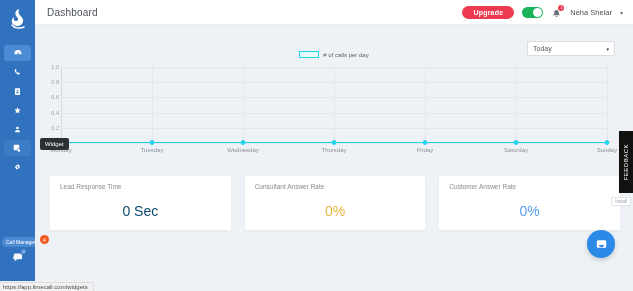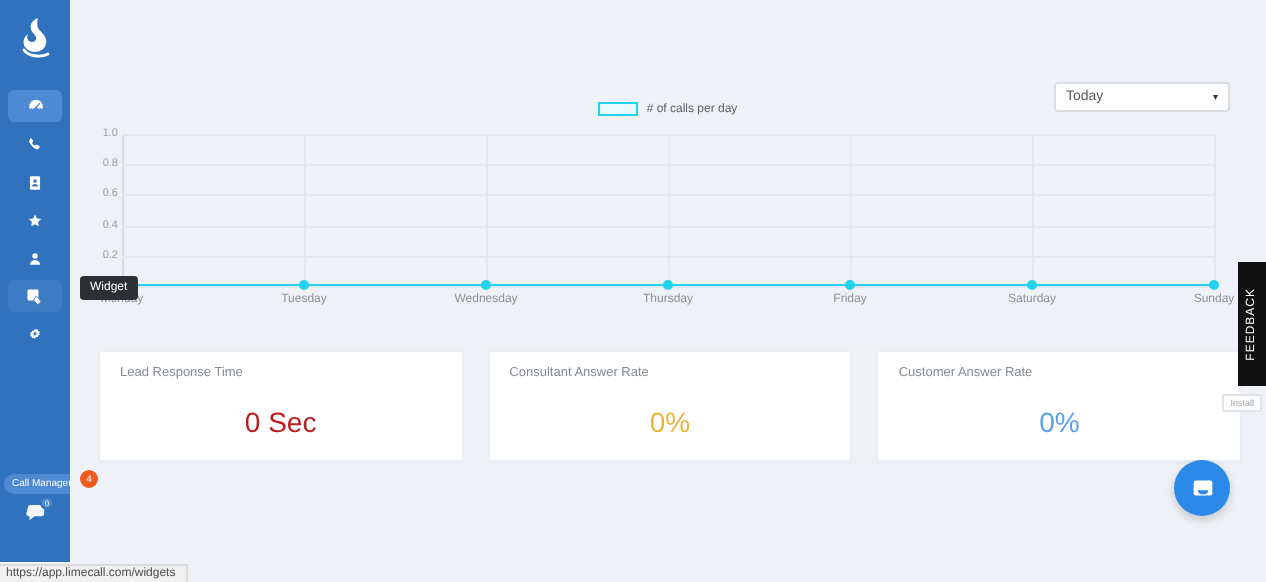--- a/index.html
+++ b/index.html
@@ -157,21 +157,21 @@
     flex: 1; height: 56px; background: #fff;
     border: 1px solid #eceff2; border-radius: 2px;
     padding: 7px 10px;
     box-shadow: 0 1px 1px rgba(0,0,0,.03);
   }
   .card-title { font-size: 6.5px; color: #858b92; }
   .card-value {
     margin-top: 13px; text-align: center;
     font-size: 14px; font-weight: 400;
   }
-  .v-green { color: #b91c1c; }
+  .v-green { color: #0c4a6e; }
   .v-amber { color: #e8b53c; }
   .v-blue  { color: #5aa0ef; }
   .v-blue2 { color: #6f9fe8; }
   .gs-badge {
     position: absolute; right: -4px; top: -4px;
     width: 9px; height: 9px; border-radius: 50%;
     background: #f2591f; color: #fff; font-size: 5px;
     display: flex; align-items: center; justify-content: center;
   }
   .gs-wrap { position: absolute; left: 10px; top: 214px; }
@@ -283,20 +283,36 @@
     </div>
     <div class="call-manager">Call Manager</div>
     <div class="sb-chat">
       <svg width="14" height="13" viewBox="0 0 16 16">
           <path d="M3 4.5A1.5 1.5 0 0 1 4.5 3h7A1.5 1.5 0 0 1 13 4.5v4A1.5 1.5 0 0 1 11.5 10H7L4 12.5V10h-.5A1.5 1.5 0 0 1 2 8.5z" fill="#fff" opacity=".95"></path>
         </svg>
       <span class="sb-chat-badge">0</span>
     </div>
   </div>
 
+  <div class="header">
+    <div class="page-title">Dashboard</div>
+    <div class="header-right">
+      <button class="upgrade-btn">Upgrade</button>
+      <div class="toggle"></div>
+      <div class="bell-wrap">
+        <svg width="11" height="12" viewBox="0 0 16 16">
+            <path d="M8 2a3.2 3.2 0 0 0-3.2 3.2c0 2.6-.9 3.6-1.3 4.1-.2.2 0 .6.3.6h8.4c.3 0 .5-.4.3-.6-.4-.5-1.3-1.5-1.3-4.1A3.2 3.2 0 0 0 8 2z" fill="#6b7178"></path>
+            <path d="M6.7 11a1.3 1.3 0 0 0 2.6 0z" fill="#6b7178"></path>
+          </svg>
+        <span class="bell-badge">1</span>
+      </div>
+      <span class="user-name">Neha Shelar</span>
+      <span class="caret">▾</span>
+    </div>
+  </div>
 
   <div class="main">
 
     <div class="range-select">
       <span>Today</span>
       <span class="sel-caret">▾</span>
     </div>
 
     <div class="chart-wrap">
       <div class="legend">

